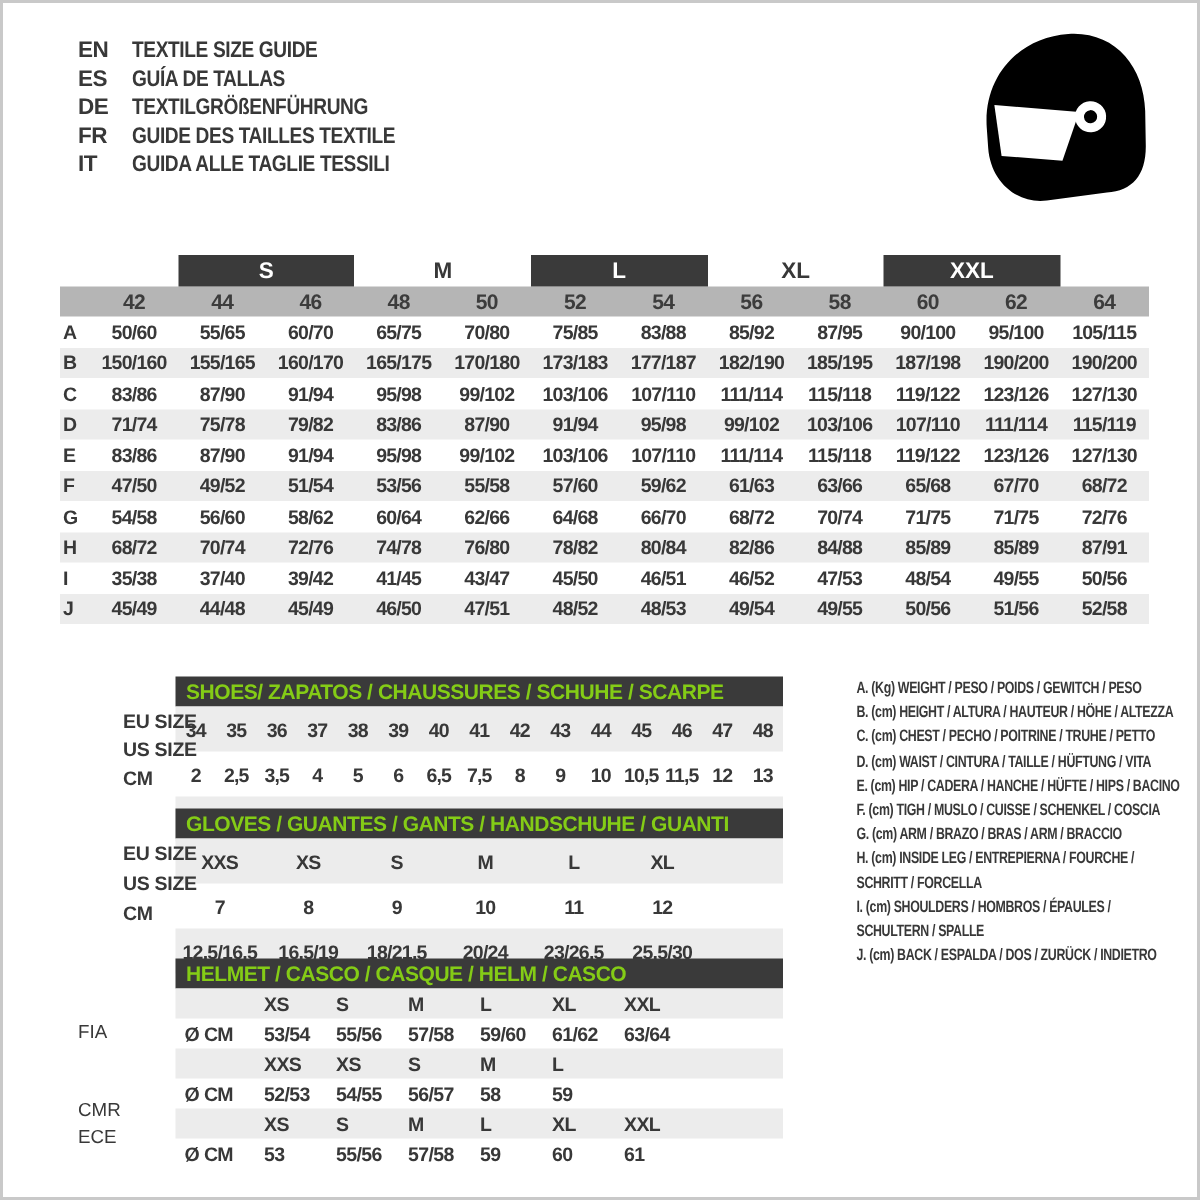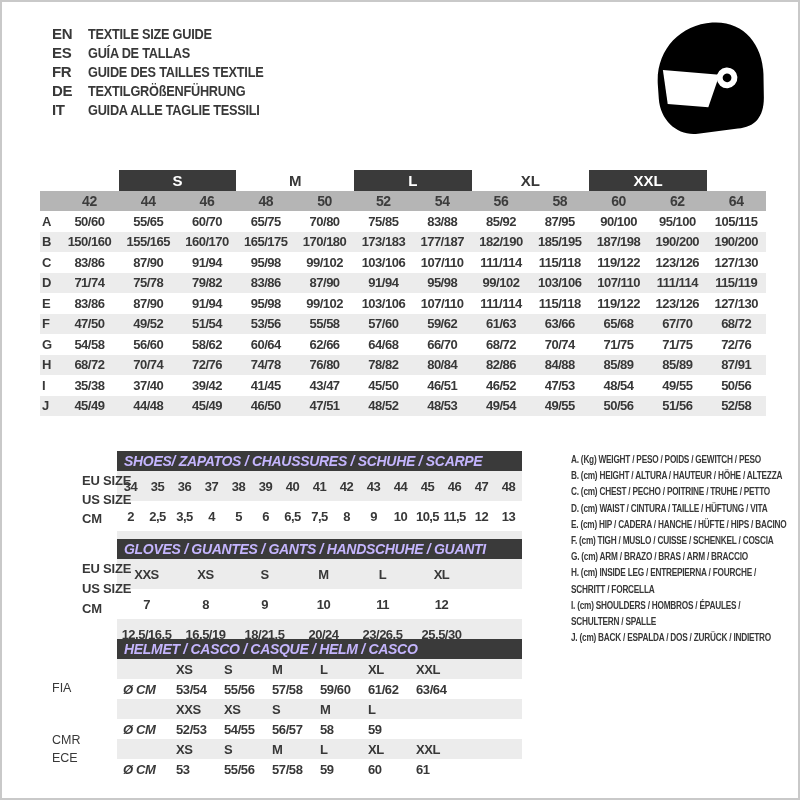--- a/index.html
+++ b/index.html
@@ -28,28 +28,28 @@
   .gcell{width:117.6px;font-size:15px;letter-spacing:0;}
   .gdark{background:#3a3a3a;color:#fff;}
   .hrow{height:20px;background:#b5b5b5;}
   .hcell{width:58.8px;font-size:14px;color:#3c3c3c;}
   .drow{height:20.5px;}
   .band{background:#ececec;}
   .lcell{width:20px;font-size:13px;justify-content:flex-start;padding-left:2px;}
   .vcell{width:58.8px;font-size:13px;letter-spacing:-0.5px;}
   
   .sub{position:absolute;left:115px;width:405px;}
-  .bar{height:20px;background:#3a3a3a;color:#c4b5fd;display:flex;align-items:center;
+  .bar{height:20px;background:#3a3a3a;color:#84cc16;display:flex;align-items:center;
     padding-left:7px;font-weight:bold;font-size:14px;letter-spacing:-0.3px;box-sizing:border-box;
-    white-space:nowrap;font-style:italic;}
+    white-space:nowrap;}
   .srow{display:flex;height:30px;}
   .grow20{height:20px;}
   .shoe-cell{width:27px;font-size:13px;letter-spacing:-0.6px;}
   .glove-cell{width:59px;font-size:13px;letter-spacing:-0.5px;}
-  .hel-first{width:55px;font-size:13px;justify-content:flex-start;padding-left:6px;font-style:italic;}
+  .hel-first{width:55px;font-size:13px;justify-content:flex-start;padding-left:6px;}
   .hel-cell{width:48px;font-size:13px;letter-spacing:-0.4px;justify-content:flex-start;padding-left:4px;}
   .filler{flex:1;}
   
   .side-label{position:absolute;left:50px;height:19px;display:flex;align-items:center;
     font-weight:bold;font-size:13px;letter-spacing:-0.2px;padding-left:30px;}
   .std-label{position:absolute;left:50px;height:20px;display:flex;align-items:center;
     font-weight:normal;font-size:12.5px;}
   
   .legend{position:absolute;left:540px;top:449px;width:258px;margin-left:29px;}
   .legend-line{height:16.2px;line-height:16.2px;font-size:11px;font-weight:bold;
@@ -63,26 +63,26 @@
   <div class="langs">
       <div class="lang-row">
         <div class="lang-code">EN</div>
         <div class="lang-title">TEXTILE SIZE GUIDE</div>
       </div>
       <div class="lang-row">
         <div class="lang-code">ES</div>
         <div class="lang-title">GUÍA DE TALLAS</div>
       </div>
       <div class="lang-row">
+        <div class="lang-code">DE</div>
+        <div class="lang-title">TEXTILGRÖßENFÜHRUNG</div>
+      </div>
+      <div class="lang-row">
         <div class="lang-code">FR</div>
         <div class="lang-title">GUIDE DES TAILLES TEXTILE</div>
-      </div>
-      <div class="lang-row">
-        <div class="lang-code">DE</div>
-        <div class="lang-title">TEXTILGRÖßENFÜHRUNG</div>
       </div>
       <div class="lang-row">
         <div class="lang-code">IT</div>
         <div class="lang-title">GUIDA ALLE TAGLIE TESSILI</div>
       </div>
     </div>
 
   <div class="helmet-icon">
     <svg viewBox="0 0 100 100" width="124" height="122" aria-hidden="true">
       <path fill="#000" d="M55 4 C80 4 95 24 94 49 L93 68 C92 84 84 92 70 92 L37 94 C21 95 7 82 7 63 L7 52 C7 24 28 4 55 4 Z"></path>

